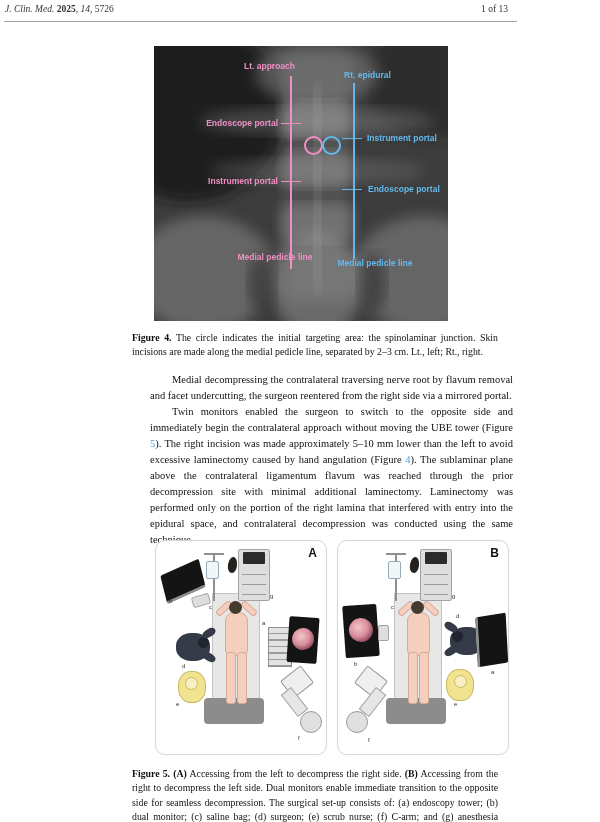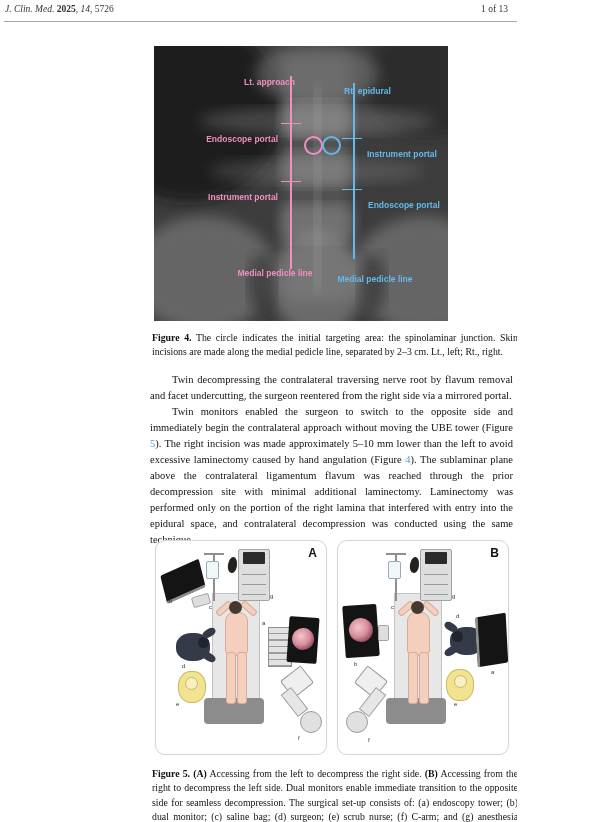--- a/index.html
+++ b/index.html
@@ -10,37 +10,37 @@
   .hdr{position:absolute;top:4px;left:5px;right:9px;display:flex;
        justify-content:space-between;font-size:9.5px;color:#333;}
   .hdr .it{font-style:italic;}
   .hdr .bd{font-weight:bold;}
   .hdr-rule{position:absolute;top:21px;left:4px;width:588px;border-top:1.6px solid #a6a6a6;}
 
   
   .xray{position:absolute;left:154px;top:46px;width:294px;height:275px;background:#3c3c3c;overflow:hidden;}
   .xray svg{position:absolute;left:0;top:0;}
   .ann{position:absolute;font-family:"Liberation Sans", sans-serif;font-weight:bold;
-       font-size:8.5px;white-space:nowrap;line-height:10px;margin-top:16px;}
+       font-size:8.5px;white-space:nowrap;line-height:10px;}
   .pink{color:#f08fc4;}
   .blue{color:#64b9ec;}
   .vline{position:absolute;width:1.6px;}
   .vline.pink-bg{background:#f08fc4;}
   .vline.blue-bg{background:#64b9ec;}
   .tick{position:absolute;height:1.6px;width:20px;}
   .tick.pink-bg{background:#f08fc4;}
   .tick.blue-bg{background:#64b9ec;}
   .tcirc{position:absolute;width:15px;height:15px;border-radius:50%;background:transparent;}
   .tcirc.pink-b{border:2px solid #f08fc4;}
   .tcirc.blue-b{border:2px solid #64b9ec;}
   .tr{text-align:right;}
   .tc{text-align:center;}
 
   
-  .cap{position:absolute;left:152px;width:366px;font-size:9.8px;line-height:14.3px;
+  .cap{position:absolute;left:132px;width:366px;font-size:9.8px;line-height:14.3px;
        text-align:justify;color:#111;}
   .cap .tag{font-weight:bold;}
   .bodytext{position:absolute;left:150px;top:372px;width:363px;font-size:10.5px;
             line-height:16px;text-align:justify;color:#111;}
   .bodytext p{margin:0;text-indent:22px;}
   .figlink{color:#4aa3d8;cursor:pointer;}
 
   
   .panel{position:absolute;top:540px;width:170px;height:213px;background:#fff;
          border:1px solid #d7d7d7;border-radius:10px;box-shadow:0 0 2px rgba(0,0,0,.06);}
@@ -150,21 +150,21 @@
 
     <div class="ann pink tc" style="left:56px;top:206px;width:130px;">Medial pedicle line</div>
     <div class="ann blue tc" style="left:156px;top:212px;width:130px;">Medial pedicle line</div>
   </div>
 
   <div class="cap" style="top:331px;">
     <span class="tag">Figure 4.</span><span> The circle indicates the initial targeting area: the spinolaminar junction. Skin incisions are made along the medial pedicle line, separated by 2–3 cm. Lt., left; Rt., right.</span>
   </div>
 
   <div class="bodytext">
-    <p><span>Twin decompressing the contralateral traversing nerve root by flavum removal and facet undercutting, the surgeon reentered from the right side via a mirrored portal.</span></p>
+    <p><span>Medial decompressing the contralateral traversing nerve root by flavum removal and facet undercutting, the surgeon reentered from the right side via a mirrored portal.</span></p>
     <p><span>Twin monitors enabled the surgeon to switch to the opposite side and immediately begin the contralateral approach without moving the UBE tower (Figure </span><span class="figlink">5</span><span>). The right incision was made approximately 5–10 mm lower than the left to avoid excessive laminectomy caused by hand angulation (Figure </span><span class="figlink">4</span><span>). The sublaminar plane above the contralateral ligamentum flavum was reached through the prior decompression site with minimal additional laminectomy. Laminectomy was performed only on the portion of the right lamina that interfered with entry into the epidural space, and contralateral decompression was conducted using the same technique.</span></p>
   </div>
 
   <div class="panel panel-a">
     <div class="plabel">A</div>
 
     <div class="op-table" style="left:56px;top:52px;width:46px;height:112px;"></div>
     <div class="op-base" style="left:48px;top:157px;width:60px;height:26px;"></div>
 
     <div class="patient" style="left:60px;top:60px;">

